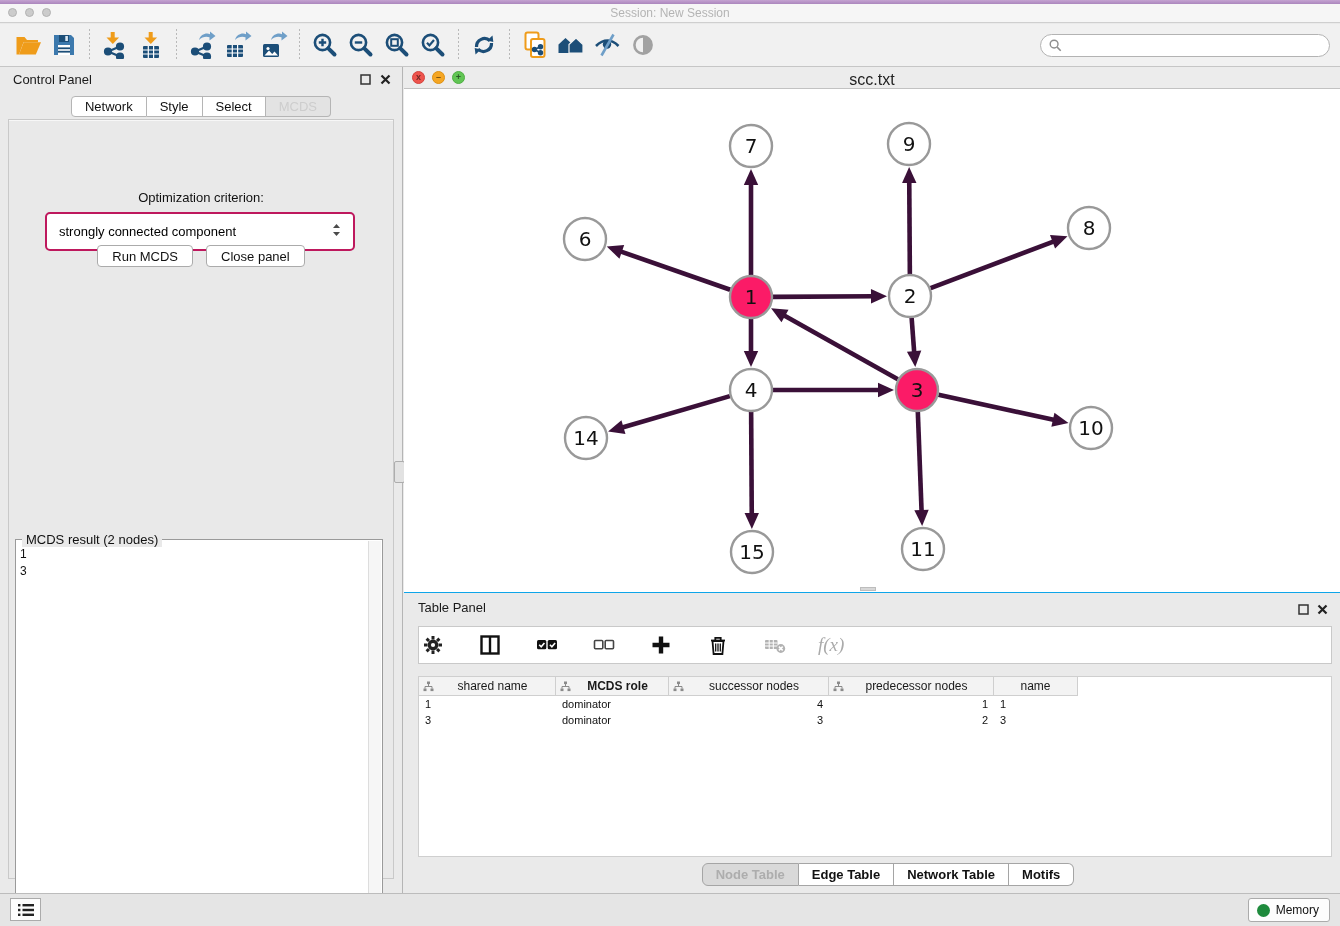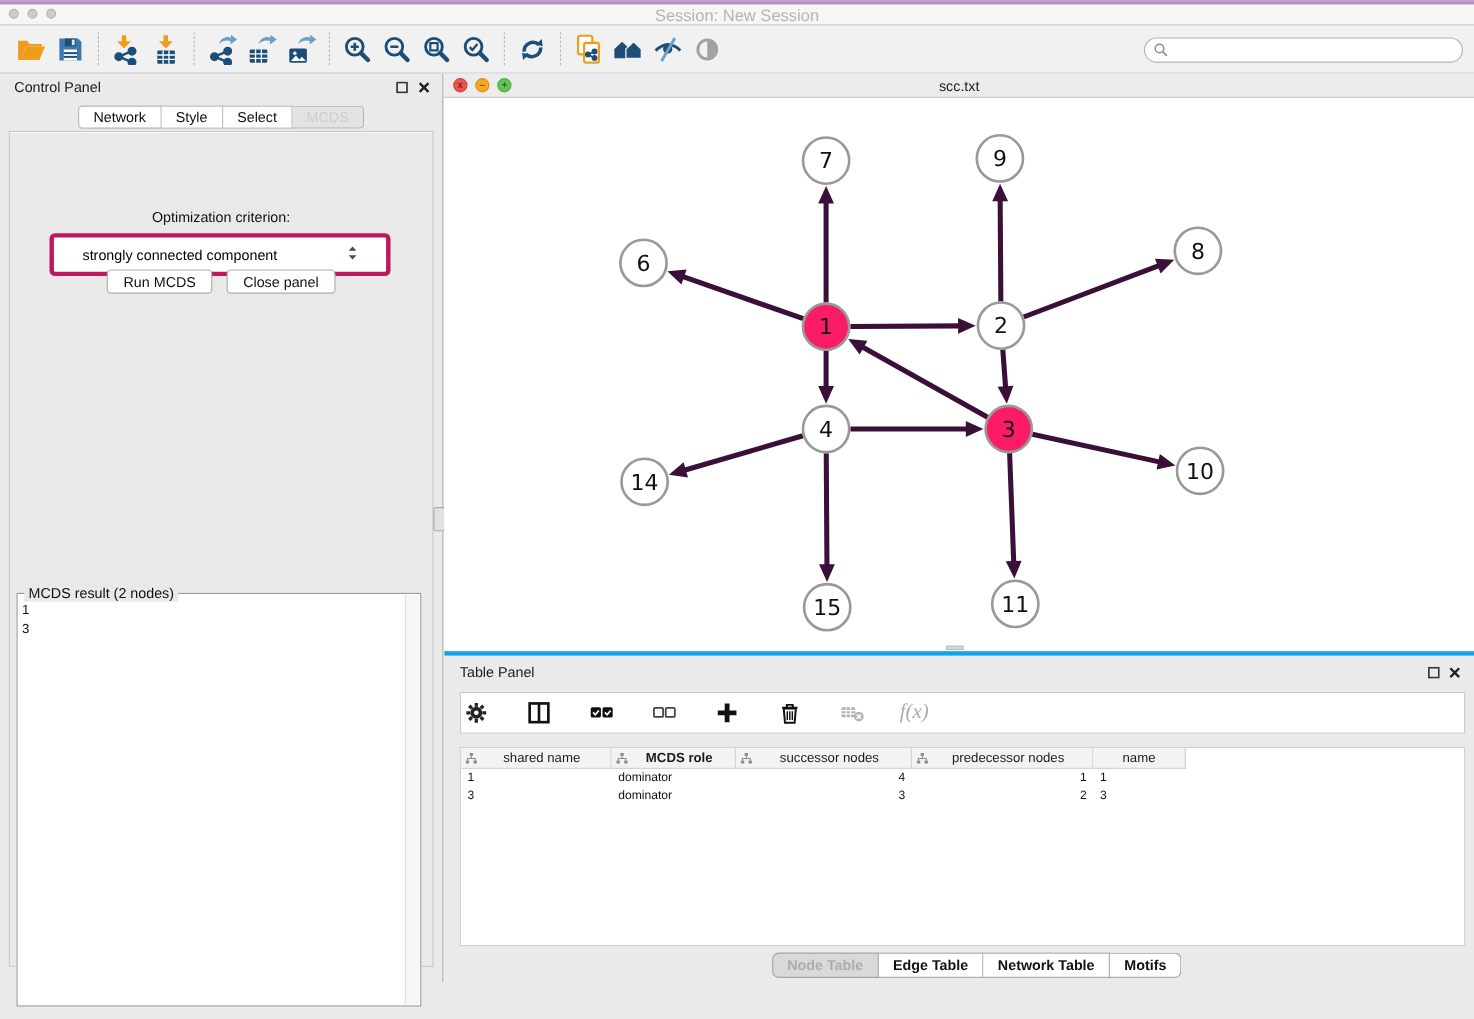--- a/index.html
+++ b/index.html
@@ -7,21 +7,21 @@
   body { font-family:"Liberation Sans", sans-serif; background:#eaeaea; position:relative; overflow:hidden; }
   .app { position:absolute; inset:0; }
 
   
   .titlebar { position:absolute; left:0; top:0; width:1340px; height:23px;
     background:#f6f6f6; border-bottom:1px solid #cfcfcf; }
   .titlebar::before { content:""; position:absolute; left:0; top:0; width:100%; height:4px;
     background:linear-gradient(#c5a3d1,#ab86bd); }
   .traffic-dots { position:absolute; left:8px; top:8px; display:flex; gap:8px; }
   .traffic-dots span { width:9px; height:9px; border-radius:50%; background:#cccccc; border:1px solid #b3b3b3; }
-  .main-title { position:absolute; left:0; right:0; top:6px; text-align:center; font-size:15px; color:#b4b4b4; }
+  .main-title { position:absolute; left:0; right:0; top:6px; text-align:center; font-size:12px; color:#b4b4b4; }
 
   
   .toolbar { position:absolute; left:0; top:24px; width:1340px; height:43px; background:#f1f1f1;
     border-bottom:1px solid #c6c6c6; display:flex; align-items:center; padding:0 10px; }
   .tb-btn { width:36px; height:34px; display:flex; align-items:center; justify-content:center;
     background:transparent; border:none; cursor:pointer; flex:0 0 auto; }
   .tb-sep { width:1px; height:32px; margin:0 7px; flex:0 0 auto;
     background-image:linear-gradient(#b9b9b9 55%, transparent 45%); background-size:1px 4px; }
   .searchbox { margin-left:auto; width:290px; height:23px; background:#fff; border:1px solid #b3b3b3;
     border-radius:12px; display:flex; align-items:center; padding:0 8px; gap:5px; }
@@ -42,21 +42,21 @@
   .ctab { height:21px; padding:0 13px; font-size:13px; background:#fff; border:1px solid #b5b5b5;
     border-left-width:0; display:flex; align-items:center; cursor:pointer; color:#111; }
   .ctab:first-child { border-left-width:1px; border-radius:4px 0 0 4px; }
   .ctab:last-child  { border-radius:0 4px 4px 0; }
   .ctab.disabled { background:#e3e3e3; color:#cdcdcd; }
 
   .cp-body { position:absolute; left:8px; top:52px; right:8px; bottom:14px; background:#e9e9e9;
     border:1px solid #c9c9c9; box-shadow:inset 0 1px 0 #f7f7f7; }
   .opt-label { position:absolute; left:0; right:0; top:70px; text-align:center; font-size:13px; color:#111; }
   .criterion { position:absolute; left:36px; top:92px; width:310px; height:39px; background:#fff;
-    border:4px solid #be185d; border-radius:5px; display:flex; align-items:center; padding:0 26px;
+    border:2px solid #be185d; border-radius:5px; display:flex; align-items:center; padding:0 12px;
     font-size:13px; cursor:pointer; }
   .criterion .stepper { margin-left:auto; }
   .cp-buttons { position:absolute; left:0; right:0; top:125px; display:flex; justify-content:center; gap:13px; }
   .push-btn { height:22px; padding:0 14px; background:#fff; border:1px solid #ababab; border-radius:4px;
     font-size:13px; font-family:"Liberation Sans",sans-serif; cursor:pointer; color:#111; }
 
   .result-box { position:absolute; left:6px; right:10px; top:419px; height:376px;
     border:1px solid #9a9a9a; background:#fff; }
   .result-legend { position:absolute; left:6px; top:-8px; background:#e9e9e9; padding:0 4px; font-size:13px; color:#111; }
   .result-lines { position:absolute; left:4px; top:6px; right:16px; bottom:4px; font-size:12px; color:#111; line-height:17px; overflow:hidden; }
@@ -67,26 +67,26 @@
   
   .net-window { position:absolute; left:404px; top:0; right:0; height:525px; background:#fff; }
   .net-titlebar { position:absolute; left:0; top:0; right:0; height:22px; background:#ececec;
     border-bottom:1px solid #c2c2c2; }
   .net-lights { position:absolute; left:8px; top:4px; display:flex; gap:7px; }
   .light { width:13px; height:13px; border-radius:50%; display:flex; align-items:center; justify-content:center;
     font-size:9px; font-weight:bold; color:rgba(0,0,0,.55); cursor:pointer; line-height:1; }
   .light.red    { background:#ee544d; border:1px solid #d3433d; }
   .light.yellow { background:#f5a623; border:1px solid #dd9113; }
   .light.green  { background:#61c554; border:1px solid #4eae42; }
-  .net-title { position:absolute; left:0; right:0; top:4px; text-align:center; font-size:13px; color:#222; }
+  .net-title { position:absolute; left:0; right:0; top:4px; text-align:center; font-size:16px; color:#222; }
   .net-canvas { position:absolute; left:0; top:22px; right:0; bottom:0; background:#fff; }
   .canvas-grip { position:absolute; left:456px; bottom:1px; width:16px; height:4px; background:#d7d7d7; border:1px solid #bdbdbd; }
 
   
-  .table-panel { position:absolute; left:404px; top:525px; right:0; bottom:0; background:#eaeaea; border-top:4px solid #0ea5e9; }
+  .table-panel { position:absolute; left:404px; top:525px; right:0; bottom:0; background:#eaeaea; border-top:1px solid #0ea5e9; }
   .tp-title { position:absolute; left:14px; top:7px; font-size:13px; color:#1a1a1a; }
   .tp-btns { position:absolute; right:12px; top:8px; display:flex; gap:8px; }
   .tp-toolbar { position:absolute; left:14px; right:8px; top:33px; height:38px; background:#fff;
     border:1px solid #c9c9c9; display:flex; align-items:center; gap:29px; padding:0 0; }
   .tt-btn { width:28px; height:28px; display:flex; align-items:center; justify-content:center; background:transparent; border:none; cursor:pointer; }
   .fx-label { font-family:"Liberation Serif", serif; font-style:italic; font-size:19px; color:#ababab; }
 
   .tp-table { position:absolute; left:14px; right:8px; top:83px; height:181px; background:#fff; border:1px solid #cfcfcf; }
   .tp-header { display:flex; height:19px; }
   .th-cell { background:#f3f3f3; border-right:1px solid #cfcfcf; border-bottom:1px solid #cfcfcf;
@@ -530,13 +530,29 @@
       </div>
       <div class="tp-tabs" id="table-tabs">
           <div class="ttab disabled">Node Table</div>
           <div class="ttab">Edge Table</div>
           <div class="ttab">Network Table</div>
           <div class="ttab">Motifs</div>
         </div>
     </div>
   </div>
 
+  <div class="statusbar">
+    <div class="sb-left">
+      <svg width="18" height="16" viewBox="0 0 18 16">
+        <rect x="1" y="2" width="2.4" height="2.4" fill="#222"></rect>
+          <rect x="1" y="6.8" width="2.4" height="2.4" fill="#222"></rect>
+          <rect x="1" y="11.6" width="2.4" height="2.4" fill="#222"></rect>
+        <rect x="5.5" y="2" width="11.5" height="2.4" fill="#222"></rect>
+          <rect x="5.5" y="6.8" width="11.5" height="2.4" fill="#222"></rect>
+          <rect x="5.5" y="11.6" width="11.5" height="2.4" fill="#222"></rect>
+      </svg>
+    </div>
+    <div class="memory-btn">
+      <span class="memory-dot"></span>
+      <span>Memory</span>
+    </div>
+  </div>
 </div>
 
 </body></html>

